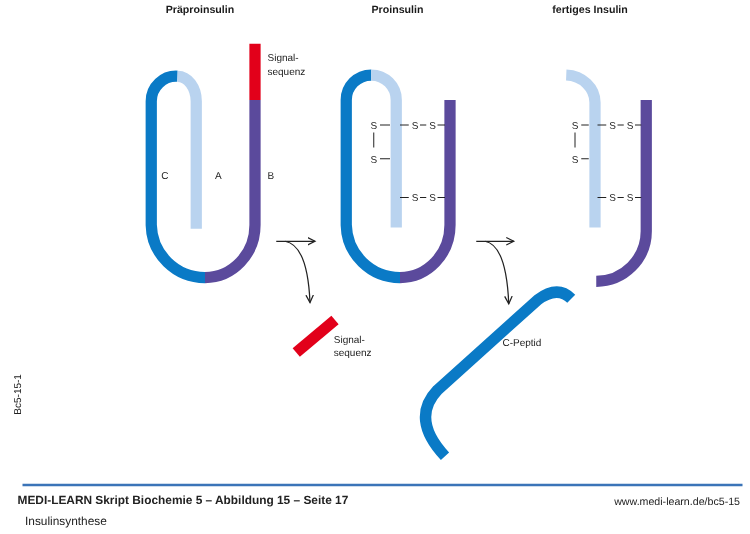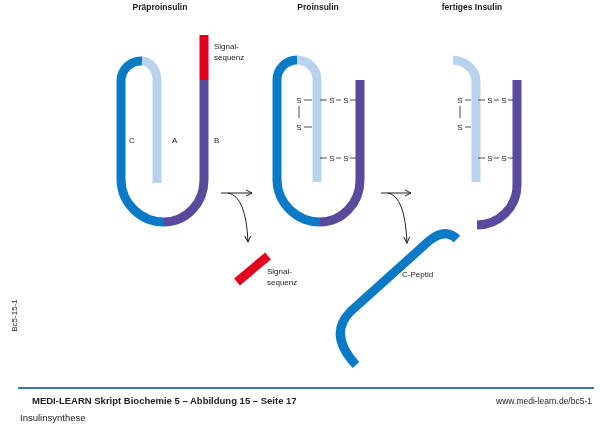--- a/index.html
+++ b/index.html
@@ -3,21 +3,21 @@
 <meta charset="utf-8">
 <style>
   html, body { margin: 0; padding: 0; background: #ffffff; }
   body { width: 600px; height: 427px; position: relative; overflow: hidden;
          font-family: "Liberation Sans", sans-serif; color: #1a1a1a; }
   svg { position: absolute; left: 0; top: 0; }
   .title { font-family: "Liberation Sans", sans-serif; font-weight: bold; font-size: 8.5px; fill: #1a1a1a; }
   .lbl { font-family: "Liberation Sans", sans-serif; font-size: 8px; fill: #222; }
   .ss { font-family: "Liberation Sans", sans-serif; font-size: 8px; fill: #222; }
   .footer-rule { position: absolute; left: 18px; top: 387px; width: 576px; height: 2px; background: #3b74b8; }
-  .footer-title { position: absolute; left: 20px; top: 395px; font-size: 9.5px; font-weight: bold; color: #222; padding-left: 12px; }
+  .footer-title { position: absolute; left: 2px; top: 395px; font-size: 9.5px; font-weight: bold; color: #222; padding-left: 12px; }
   .footer-sub { position: absolute; left: 20px; top: 412px; font-size: 9.5px; font-weight: normal; color: #222; }
   .footer-url { position: absolute; right: 8px; top: 396px; font-size: 8.5px; color: #222; }
   .side-code { position: absolute; left: -6px; top: 311px; font-size: 8px; color: #222;
                transform: rotate(-90deg); transform-origin: center; width: 40px; text-align: center; }
 </style>
 </head>
 <body>
 
 <svg width="600" height="427" viewBox="0 0 600 427">
   <defs>
@@ -111,13 +111,13 @@
       <text class="ss" x="504" y="161" text-anchor="middle" stroke="none">S</text>
       <line x1="508" y1="158" x2="513" y2="158"></line>
     </g>
   </g>
 </svg>
 
 <div class="side-code">Bc5-15-1</div>
 <div class="footer-rule" style="background: rgb(59, 116, 184);"></div>
 <div class="footer-title">MEDI-LEARN Skript Biochemie 5 – Abbildung 15 – Seite 17</div>
 <div class="footer-sub">Insulinsynthese</div>
-<div class="footer-url">www.medi-learn.de/bc5-1</div>
+<div class="footer-url">www.medi-learn.de/bc5-15</div>
 
 </body></html>

